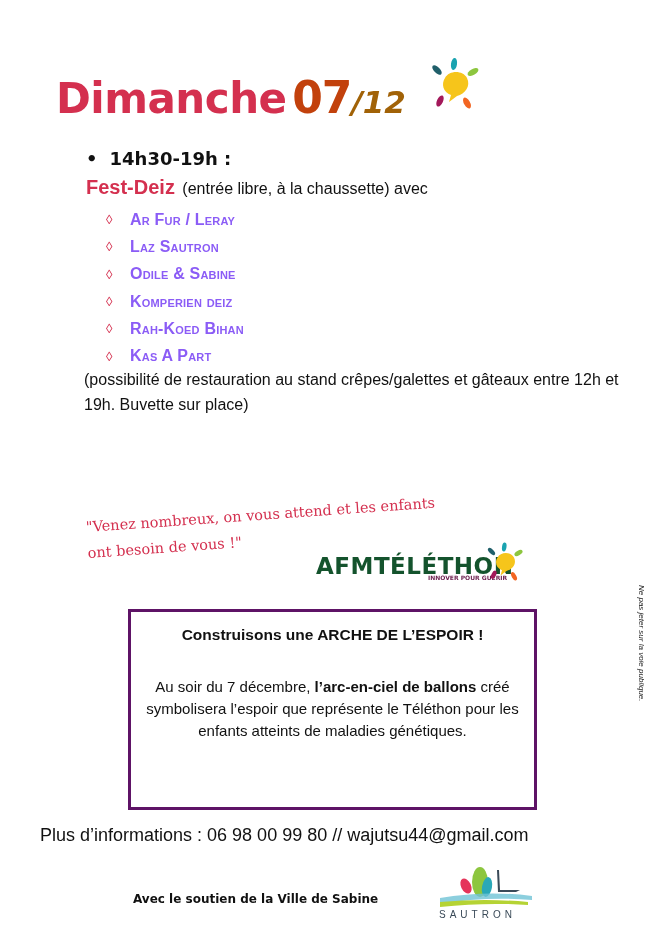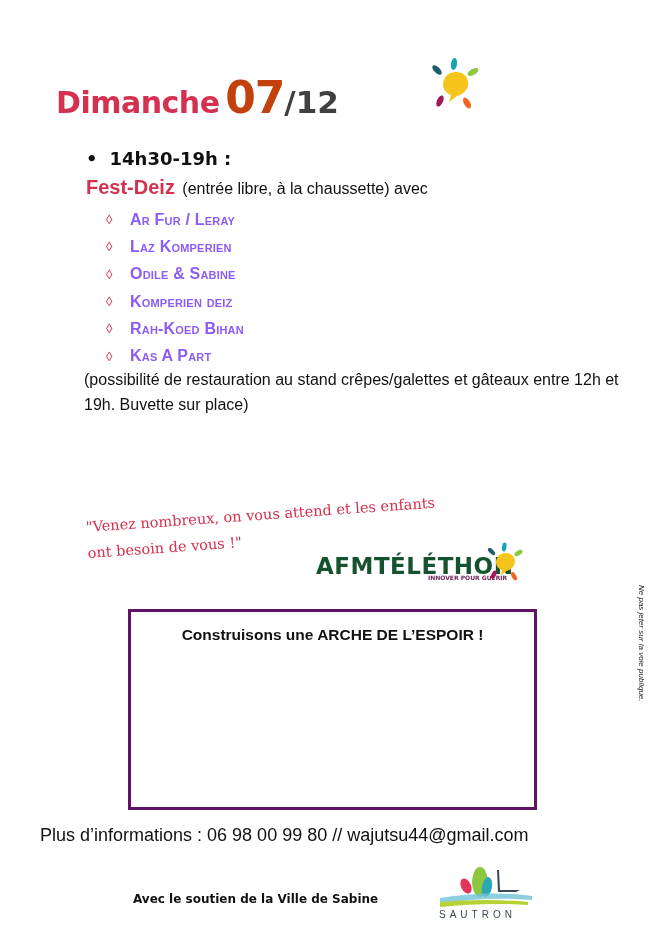--- a/index.html
+++ b/index.html
@@ -1,22 +1,22 @@
 <!DOCTYPE html>
 <html><head>
   <meta charset="utf-8">
   <style>
     * { box-sizing: border-box; margin: 0; padding: 0; }
     html, body { width: 672px; height: 936px; background: #ffffff; overflow: hidden; }
     body { position: relative; font-family: "Liberation Sans", sans-serif; color: #111; }
 
     .title { position: absolute; left: 56px; top: 72px; font-family: "DejaVu Sans", sans-serif; font-weight: bold; white-space: nowrap; }
-    .title .day { color: #d4304f; font-size: 30px; letter-spacing: -0.5px; }
+    .title .day { color: #d4304f; font-size: 42px; letter-spacing: -0.5px; }
     .title .num { color: #c2410c; font-size: 44px; letter-spacing: -1px; }
-    .title .month { color: #404040; font-size: 31px; }
+    .title .month { color: #a16207; font-size: 31px; font-style: italic; }
 
     .sun { position: absolute; }
     .sun-top { left: 427px; top: 56px; width: 56px; height: 56px; }
     .sun-afm { left: 484px; top: 541px; width: 42px; height: 42px; }
 
     .time { position: absolute; left: 86px; top: 148px; font-size: 18px; font-weight: bold; font-family: "DejaVu Sans", sans-serif; }
     .time .bullet { margin-right: 12px; }
 
     .festdeiz { position: absolute; left: 86px; top: 176px; font-size: 16px; white-space: nowrap; }
     .festdeiz .fd { color: #d4304f; font-size: 20px; font-weight: bold; margin-right: 3px; }
@@ -74,21 +74,21 @@
   <span>(entrée libre, à la chaussette) avec</span>
 </div>
 
 <ul class="bands">
   <li>
       <span class="diamond">◊</span>
       <span class="name">Ar Fur / Leray</span>
     </li>
   <li>
       <span class="diamond">◊</span>
-      <span class="name">Laz Komperien</span>
+      <span class="name">Laz Sautron</span>
     </li>
   <li>
       <span class="diamond">◊</span>
       <span class="name">Odile &amp; Sabine</span>
     </li>
   <li>
       <span class="diamond">◊</span>
       <span class="name">Komperien deiz</span>
     </li>
   <li>
@@ -119,20 +119,21 @@
   <ellipse cx="10" cy="14" rx="3" ry="6" fill="#205f6a" transform="rotate(-45 10 14)"></ellipse>
   <ellipse cx="46" cy="16" rx="3" ry="6" fill="#8dc63f" transform="rotate(60 46 16)"></ellipse>
   <ellipse cx="13" cy="45" rx="3" ry="6" fill="#a3185a" transform="rotate(25 13 45)"></ellipse>
   <ellipse cx="40" cy="47" rx="3" ry="6" fill="#f26522" transform="rotate(-30 40 47)"></ellipse>
 </svg>
 
 <div class="side-note">Ne pas jeter sur la voie publique.</div>
 
 <div class="box">
   <div class="box-title">Construisons une ARCHE DE L’ESPOIR !</div>
+  <p><span>Au soir du 7 décembre, </span><span class="bold">l’arc-en-ciel de ballons</span><span> créé symbolisera l’espoir que représente le Téléthon pour les enfants atteints de maladies génétiques.</span></p>
 </div>
 
 <div class="contact">Plus d’informations : 06 98 00 99 80 // wajutsu44@gmail.com</div>
 
 <div class="support">Avec le soutien de la Ville de Sabine</div>
 
 <div class="sautron-logo">
   <svg width="100" height="46" viewBox="0 0 100 46">
     <ellipse cx="30" cy="24" rx="5" ry="8" fill="#e5345a" transform="rotate(-25 30 24)"></ellipse>
     <ellipse cx="44" cy="20" rx="8" ry="15" fill="#8dc63f"></ellipse>

